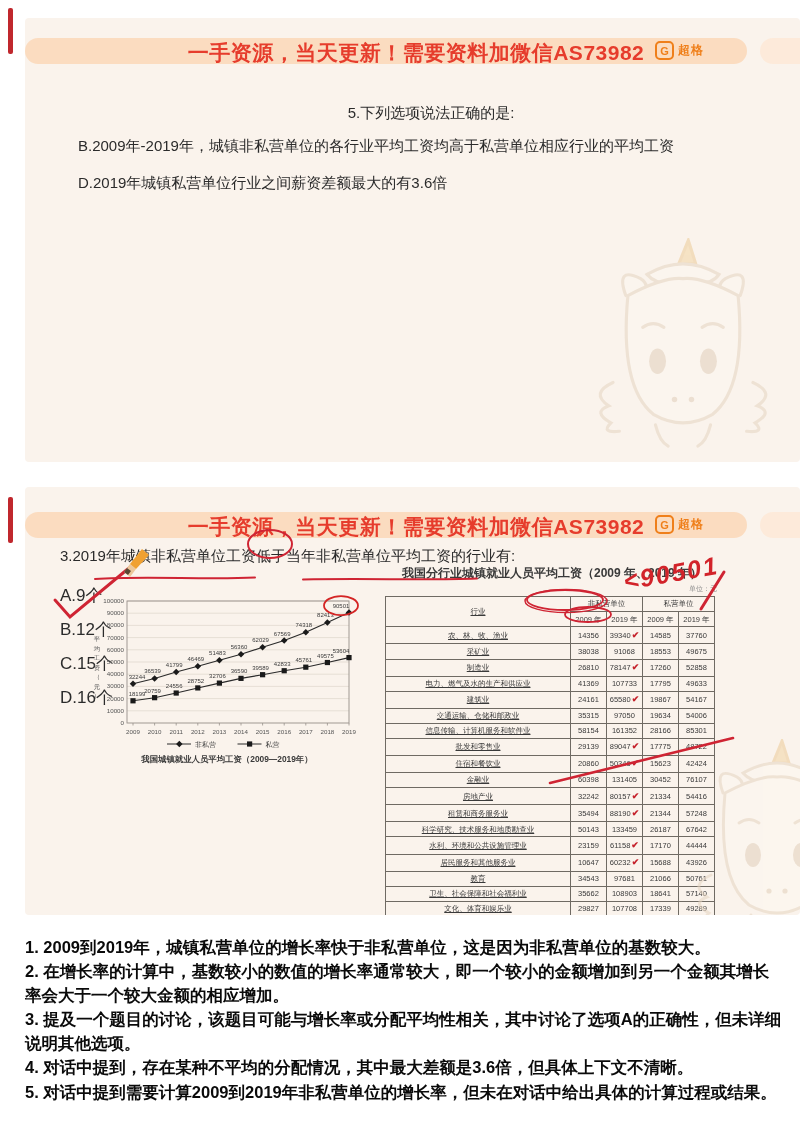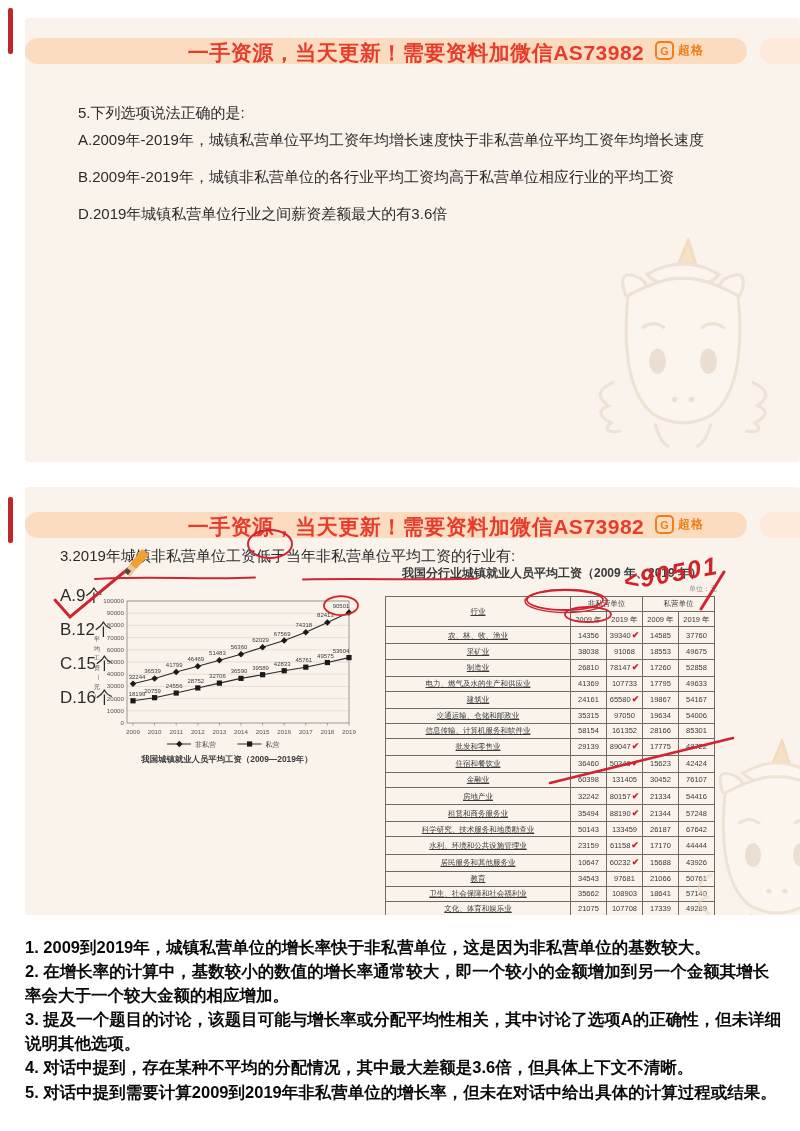--- a/index.html
+++ b/index.html
@@ -19,21 +19,21 @@
     font-size:21px;font-weight:bold;color:#e63c2c;letter-spacing:.5px;white-space:nowrap;
   }
   .logo{position:absolute;left:630px;display:flex;align-items:center;gap:4px;color:#ef7f1a;}
   .logo-g{
     width:15px;height:15px;border:2px solid #ef7f1a;border-radius:5px;
     font-size:11px;font-weight:bold;display:flex;align-items:center;justify-content:center;
   }
   .logo-name{font-size:12px;font-weight:bold;letter-spacing:1px;}
   .qblock{position:absolute;color:#2b2b2b;}
   #q5{left:53px;top:86px;width:706px;font-size:15px;}
-  #q5 .q-title{margin-bottom:8px;}
+  #q5 .q-title{margin-bottom:14px;text-align:center;}
   #q5 .q-option{margin-bottom:18px;white-space:nowrap;}
   #q3-title{left:35px;top:60px;width:560px;font-size:15px;}
   #q3-options{left:35px;top:92px;font-size:17px;line-height:34px;}
   .mascot{position:absolute;opacity:.55;pointer-events:none;}
   #mascot1{left:552px;top:220px;}
   #mascot2{left:652px;top:252px;}
   #chart-wrap{position:absolute;left:62px;top:96px;width:272px;height:196px;}
   #table-wrap{position:absolute;left:360px;top:78px;width:334px;}
   #table-title{text-align:center;font-size:12px;font-weight:bold;color:#3a3a3a;}
   #table-unit{text-align:right;font-size:7px;color:#8d8d8d;margin:2px 2px 2px 0;}
@@ -86,21 +86,20 @@
   <div class="band band-main" style="top:20px"></div>
   <div class="band band-end" style="top:20px"></div>
   <div class="banner-text" style="top:21px">一手资源，当天更新！需要资料加微信AS73982</div>
   <div class="logo" style="top:23px">
     <span class="logo-g">G</span>
     <span class="logo-name">超格</span>
   </div>
   <div class="qblock" id="q5">
     <div class="q-title">5.下列选项说法正确的是:</div>
     <div id="q5-options">
-        <div class="q-option">A.2009年-2019年，城镇私营单位平均工资年均增长速度快于非私营单位平均工资年均增长速度</div>
         <div class="q-option">B.2009年-2019年，城镇非私营单位的各行业平均工资均高于私营单位相应行业的平均工资</div>
         <div class="q-option">D.2019年城镇私营单位行业之间薪资差额最大的有3.6倍</div>
       </div>
   </div>
   <div class="mascot" id="mascot1">
     <svg width="212" height="218" viewBox="0 0 200 205">
         <use href="#unicorn"></use>
       </svg>
   </div>
 </div>
@@ -299,21 +298,21 @@
           </tr>
           <tr>
             <td class="ind">批发和零售业</td>
             <td class="val">29139</td>
             <td class="val">89047<span class="ck">✔</span></td>
             <td class="val">17775</td>
             <td class="val">48722</td>
           </tr>
           <tr>
             <td class="ind">住宿和餐饮业</td>
-            <td class="val">36460</td>
+            <td class="val">20860</td>
             <td class="val">50346<span class="ck">✔</span></td>
             <td class="val">15623</td>
             <td class="val">42424</td>
           </tr>
           <tr>
             <td class="ind">金融业</td>
             <td class="val">60398</td>
             <td class="val">131405</td>
             <td class="val">30452</td>
             <td class="val">76107</td>
@@ -362,21 +361,21 @@
           </tr>
           <tr>
             <td class="ind">卫生、社会保障和社会福利业</td>
             <td class="val">35662</td>
             <td class="val">108903</td>
             <td class="val">18641</td>
             <td class="val">57140</td>
           </tr>
           <tr>
             <td class="ind">文化、体育和娱乐业</td>
-            <td class="val">21075</td>
+            <td class="val">29827</td>
             <td class="val">107708</td>
             <td class="val">17339</td>
             <td class="val">49289</td>
           </tr>
           <tr>
             <td class="ind">公共管理和社会组织</td>
             <td class="val">35526</td>
             <td class="val">94369</td>
             <td class="val">8191</td>
             <td class="val">—</td>

